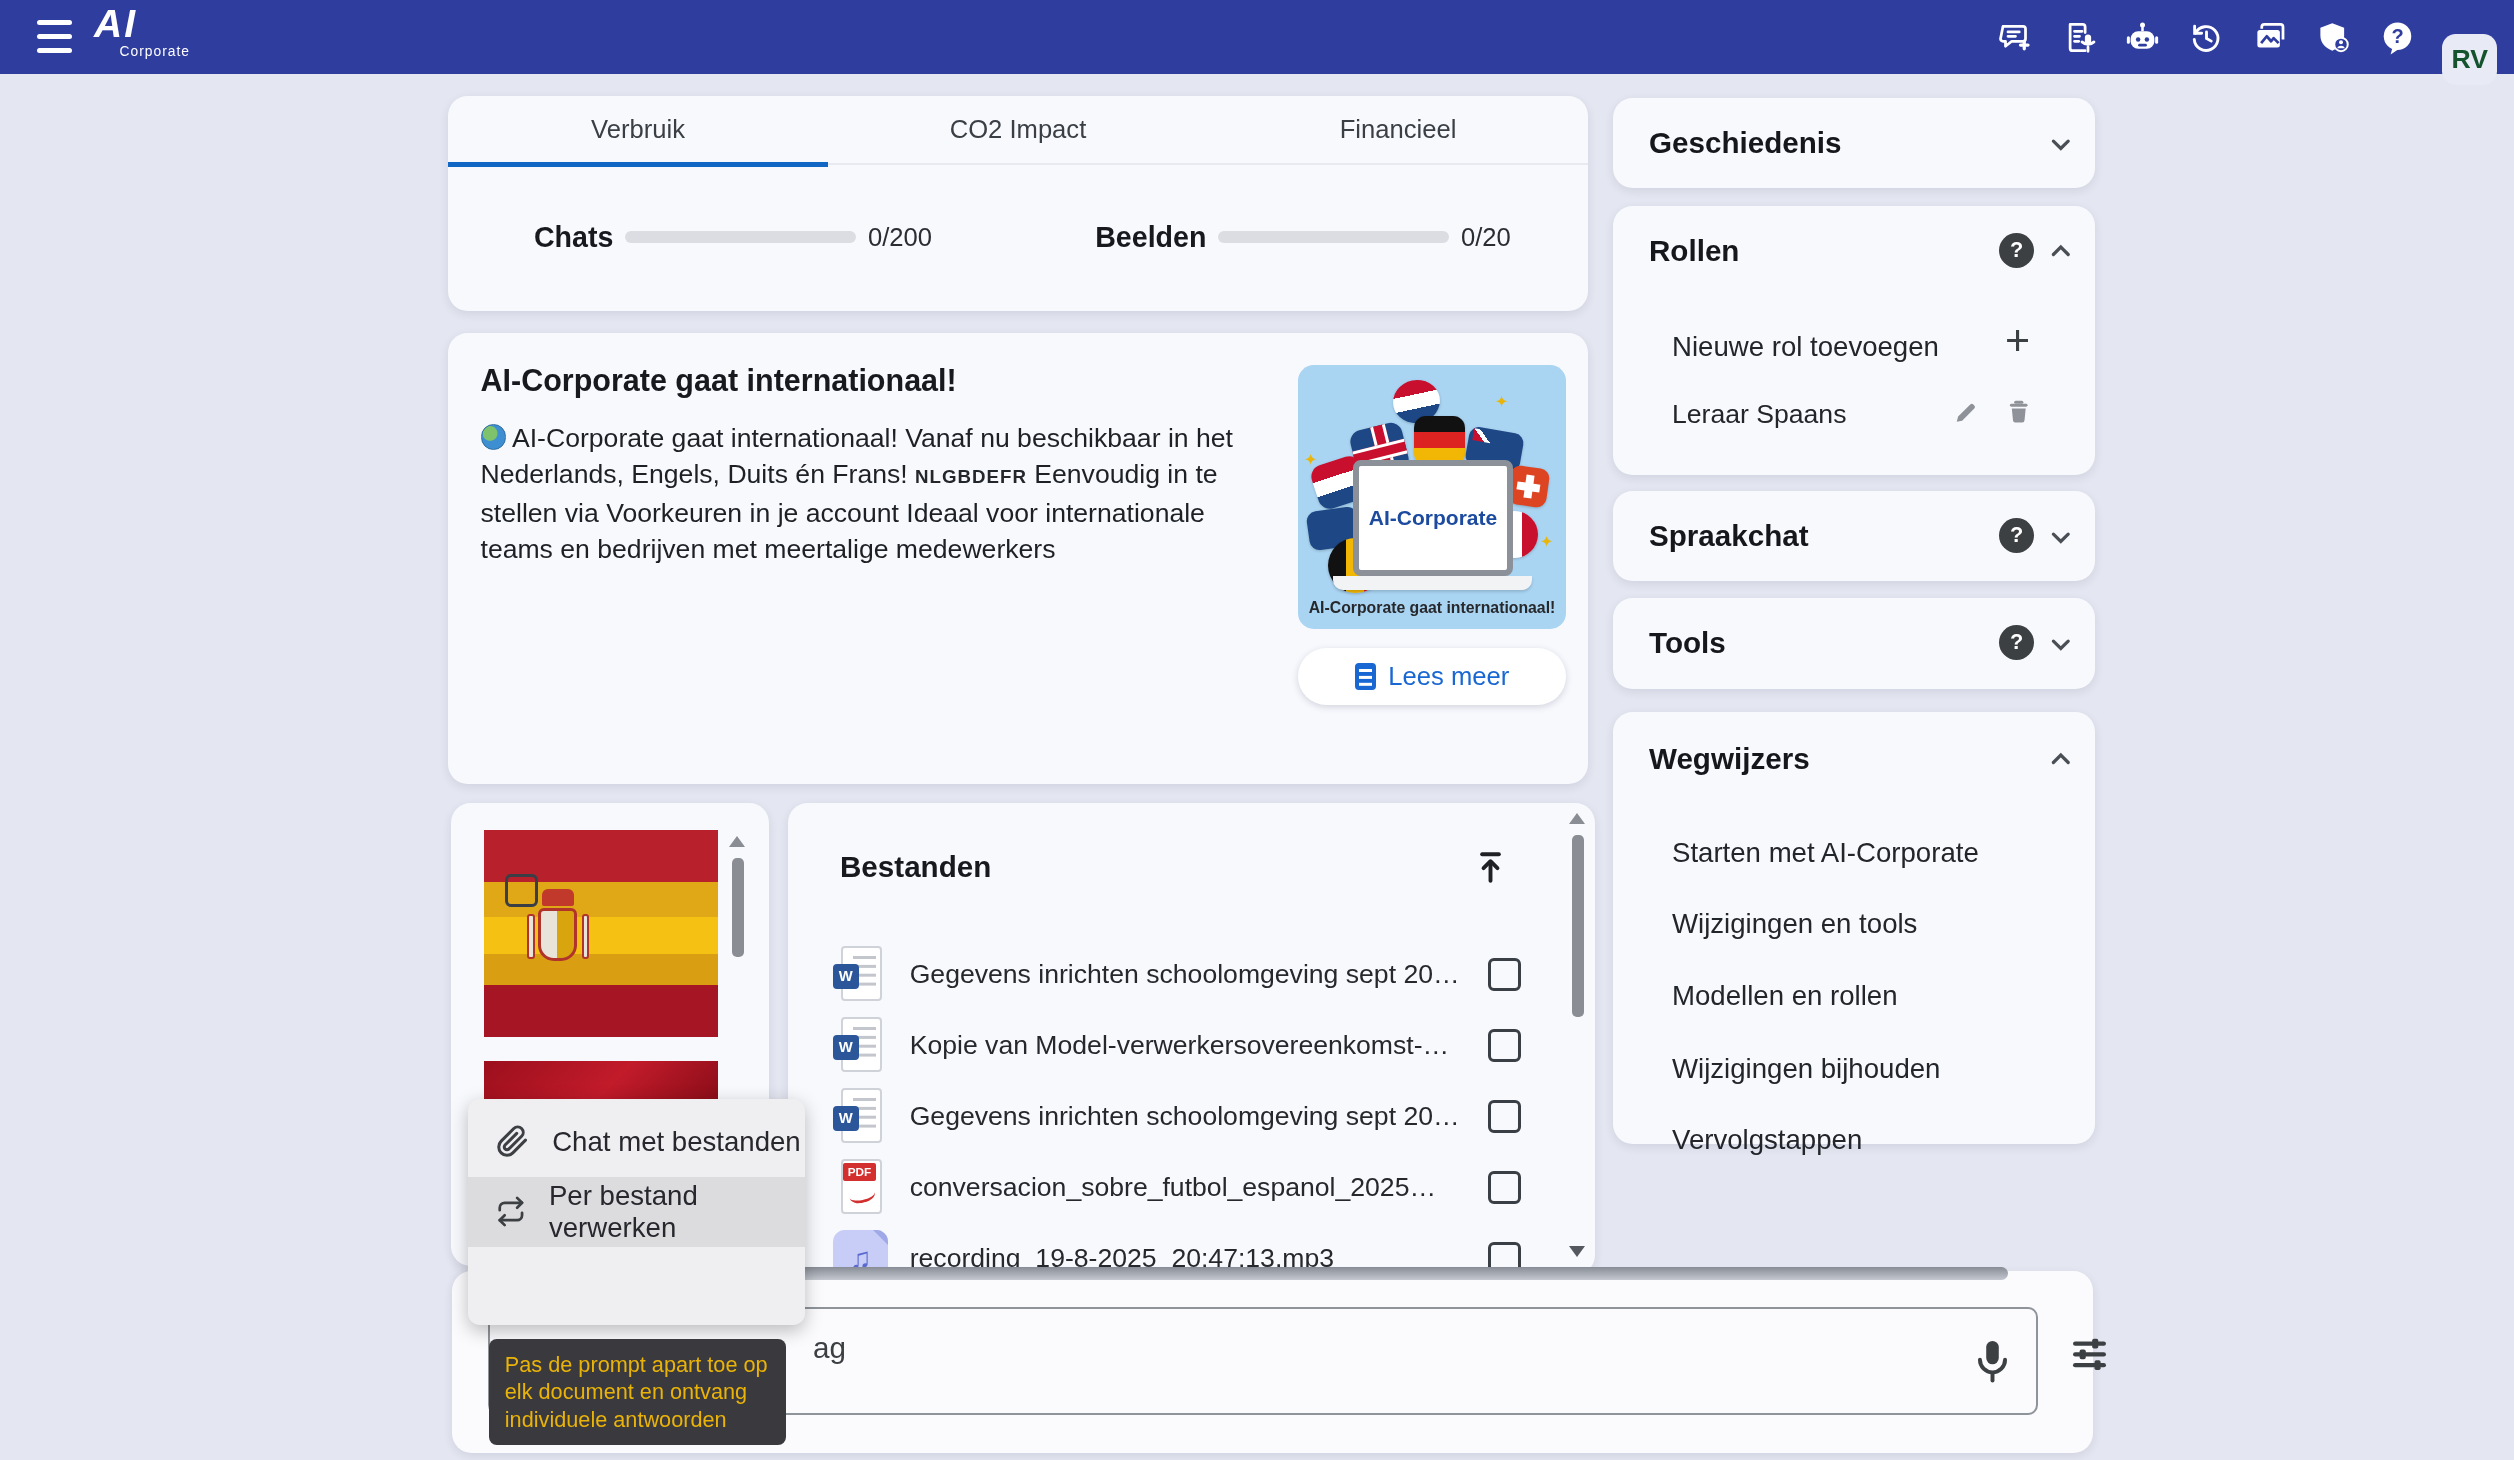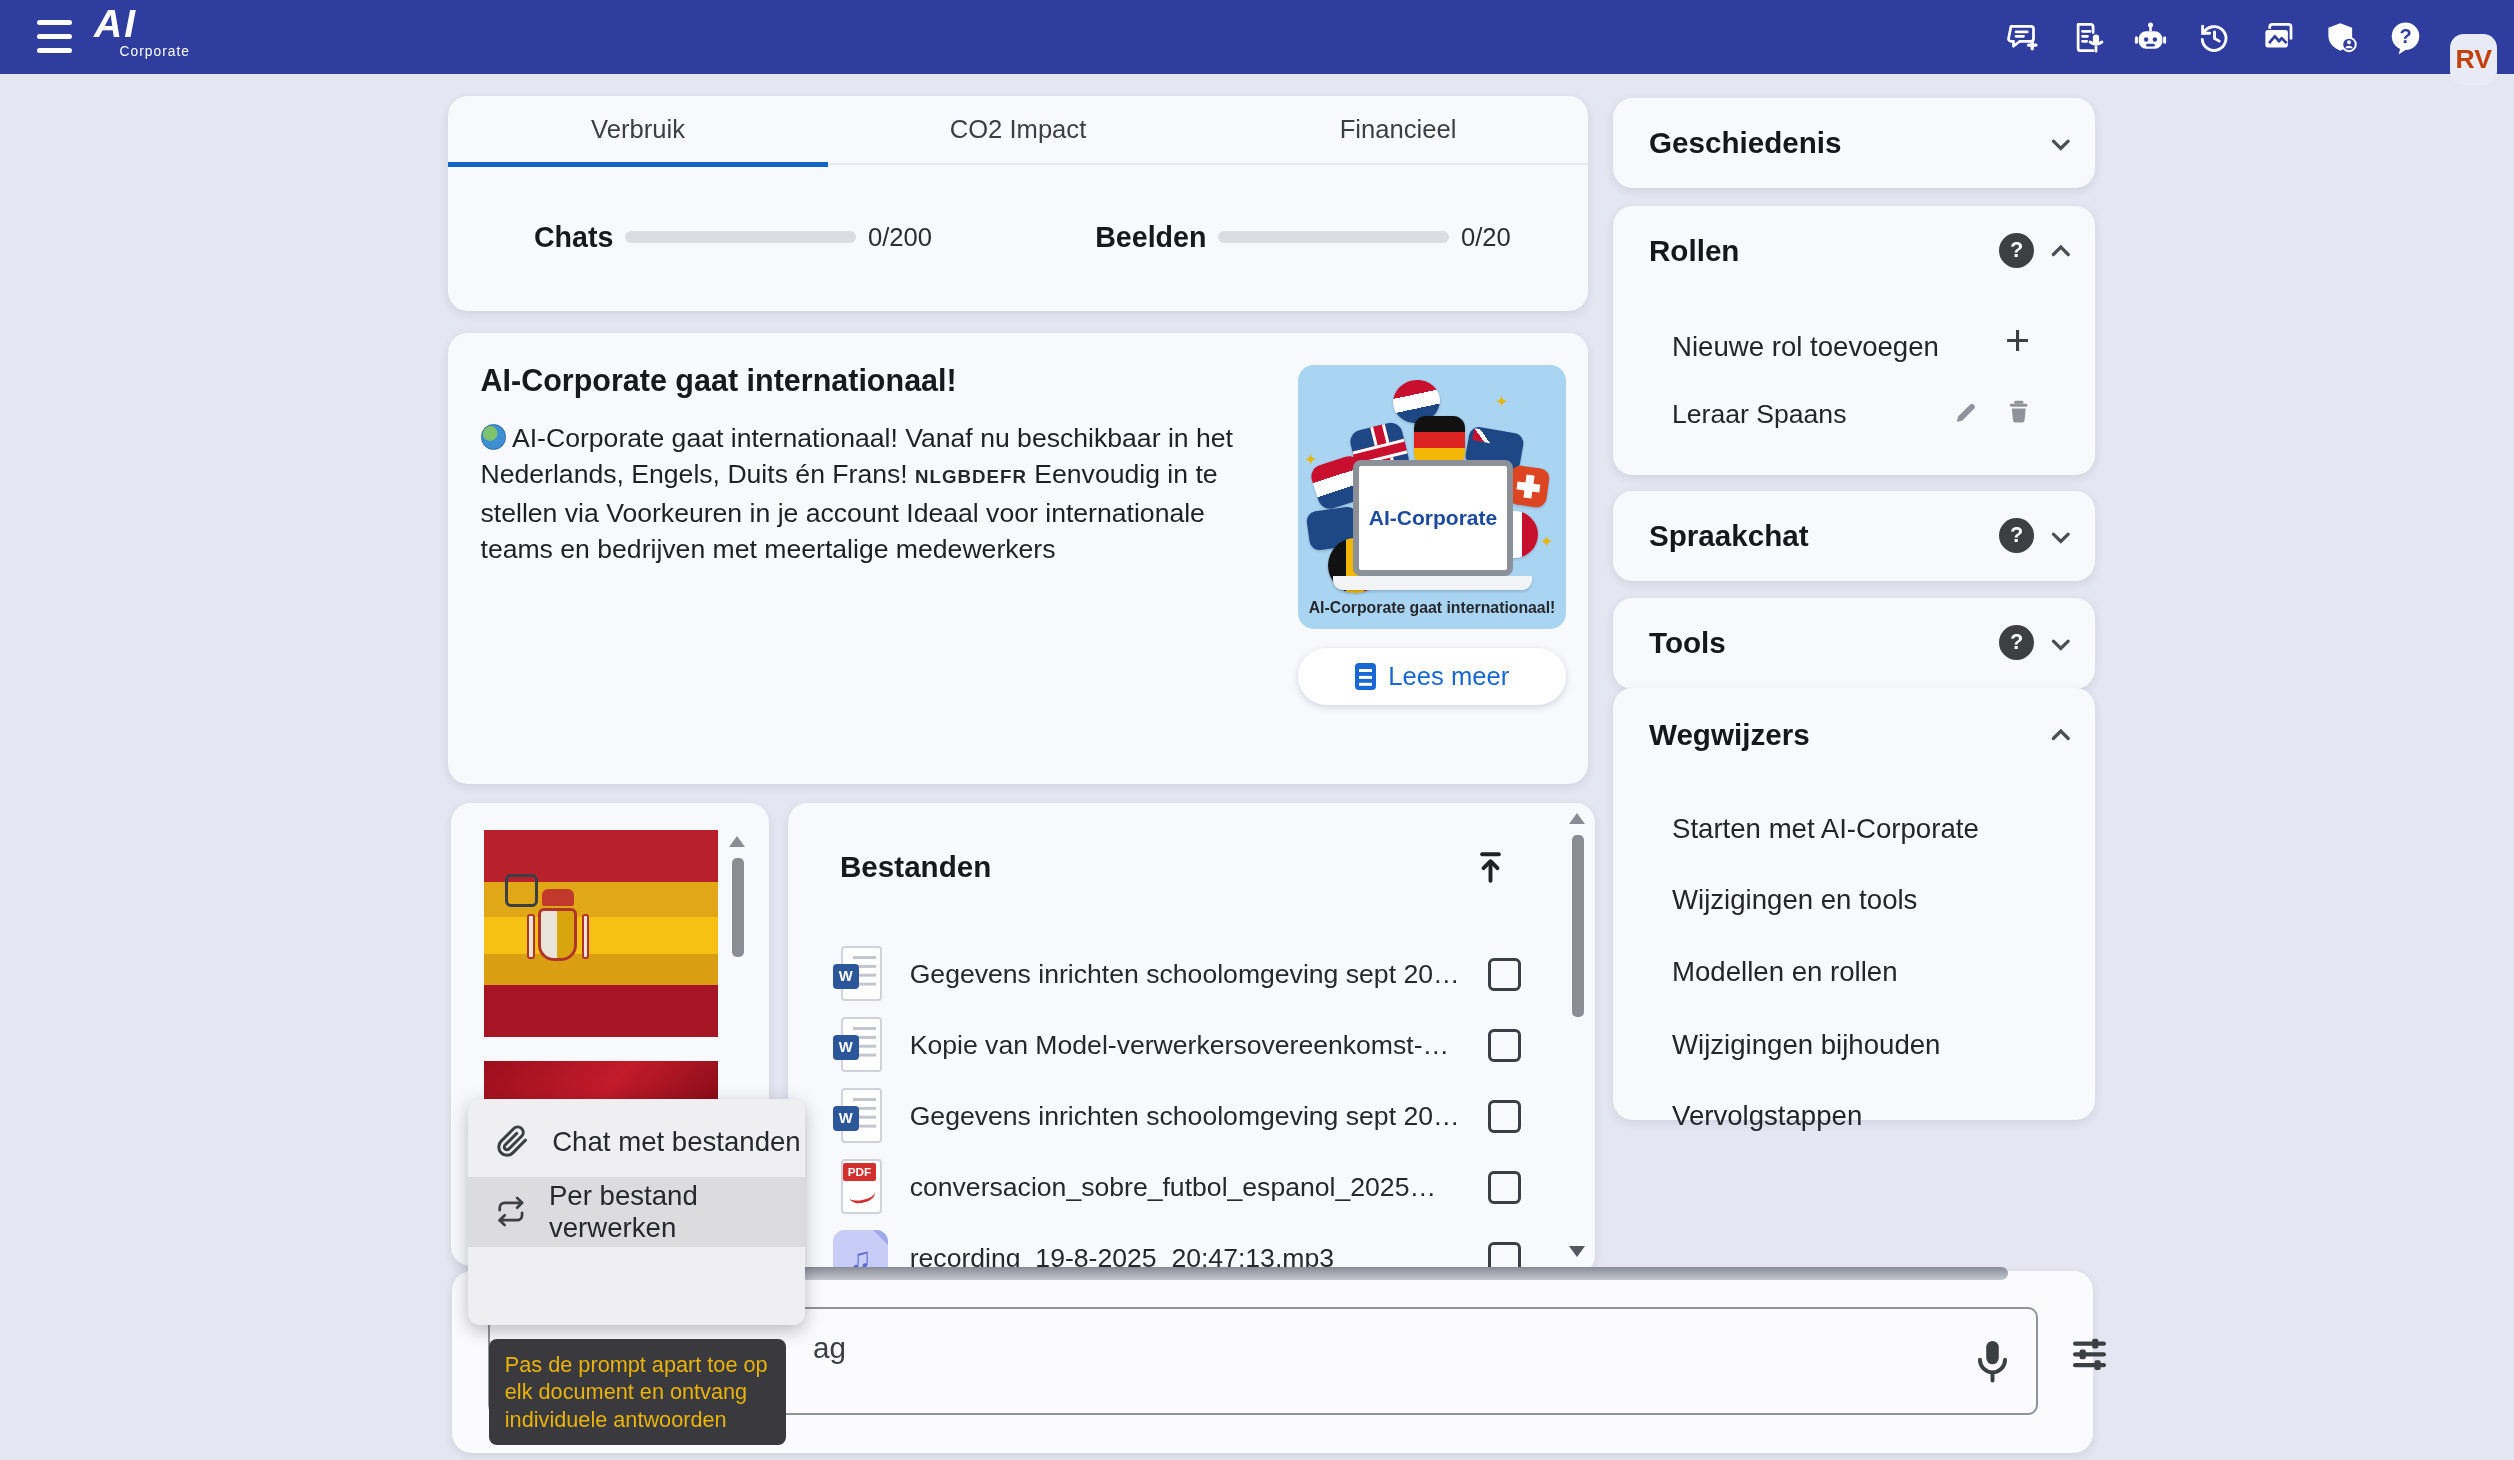--- a/index.html
+++ b/index.html
@@ -8,21 +8,21 @@
 
   
   .topbar{position:absolute;left:0;top:0;width:2515px;height:74px;background:#2F3D9E;display:flex;align-items:center;}
   .hamburger{position:absolute;left:37px;top:19.7px;width:35px;height:33px;display:flex;flex-direction:column;justify-content:space-between;cursor:pointer;}
   .hamburger span{display:block;height:4.9px;border-radius:3px;background:#fff;}
   .logo{position:absolute;left:94px;top:3.9px;color:#fff;line-height:1;}
   .logo .main{font-size:39px;font-weight:bold;letter-spacing:2px;font-style:italic;}
   .logo .sub{font-size:13.8px;font-weight:300;letter-spacing:1px;margin-left:25.6px;display:block;margin-top:2px;}
   .top-icons{position:absolute;right:17.7px;top:0;height:74px;display:flex;align-items:center;gap:26.6px;}
   .tbicon{width:37px;height:37px;display:flex;align-items:center;justify-content:center;cursor:pointer;}
-  .avatar{width:47px;height:51px;border-radius:13.8px;background:#E8EAF6;color:#c2410c;font-weight:bold;font-size:26.6px;display:flex;align-items:center;justify-content:center;cursor:pointer;margin-top:44px;}
+  .avatar{width:55px;height:51px;border-radius:13.8px;background:#E8EAF6;color:#14532d;font-weight:bold;font-size:26.6px;display:flex;align-items:center;justify-content:center;cursor:pointer;margin-top:44px;}
 
   .card{position:absolute;background:#F8F9FD;border-radius:19.7px;box-shadow:0 3px 9.9px rgba(40,45,80,.10);}
 
   
   #stats{left:448px;top:96px;width:1140px;height:215px;}
   .tabs{display:flex;height:69px;border-bottom:2px solid #E9EAF1;}
   .tab{flex:1;display:flex;align-items:center;justify-content:center;font-size:25.6px;color:#3a3f45;cursor:pointer;position:relative;}
   .tab.active::after{content:"";position:absolute;left:0;right:0;bottom:-3.9px;height:4.9px;background:#1266C4;}
   .meters{display:flex;height:144px;}
   .meter{flex:1;display:flex;align-items:center;justify-content:center;gap:11.8px;}
@@ -415,21 +415,21 @@
   <div class="scard" style="top:598px;height:91px;">
     <div class="shead" style="top:27.6px;">Tools</div>
     <div class="helpdot" style="left:386px;top:26.6px;">?</div>
     <div class="chev" style="left:433px;top:31.5px;">
       <svg width="29.6" height="29.6" viewBox="0 0 24 24" fill="none" stroke="#4a4e55" stroke-width="2.6" stroke-linecap="round">
           <polyline points="6 9 12 15 18 9"></polyline>
         </svg>
     </div>
   </div>
 
-  <div class="scard" style="top:688px;height:432px;">
+  <div class="scard" style="top:712px;height:432px;">
     <div class="shead" style="top:29.6px;">Wegwijzers</div>
     <div class="chev" style="left:433px;top:31.5px;">
       <svg width="29.6" height="29.6" viewBox="0 0 24 24" fill="none" stroke="#4a4e55" stroke-width="2.6" stroke-linecap="round">
           <polyline points="6 15 12 9 18 15"></polyline>
         </svg>
     </div>
     <div class="sitem" style="top:125px;">Starten met AI-Corporate</div>
     <div class="sitem" style="top:196px;">Wijzigingen en tools</div>
     <div class="sitem" style="top:268px;">Modellen en rollen</div>
     <div class="sitem" style="top:341px;">Wijzigingen bijhouden</div>

